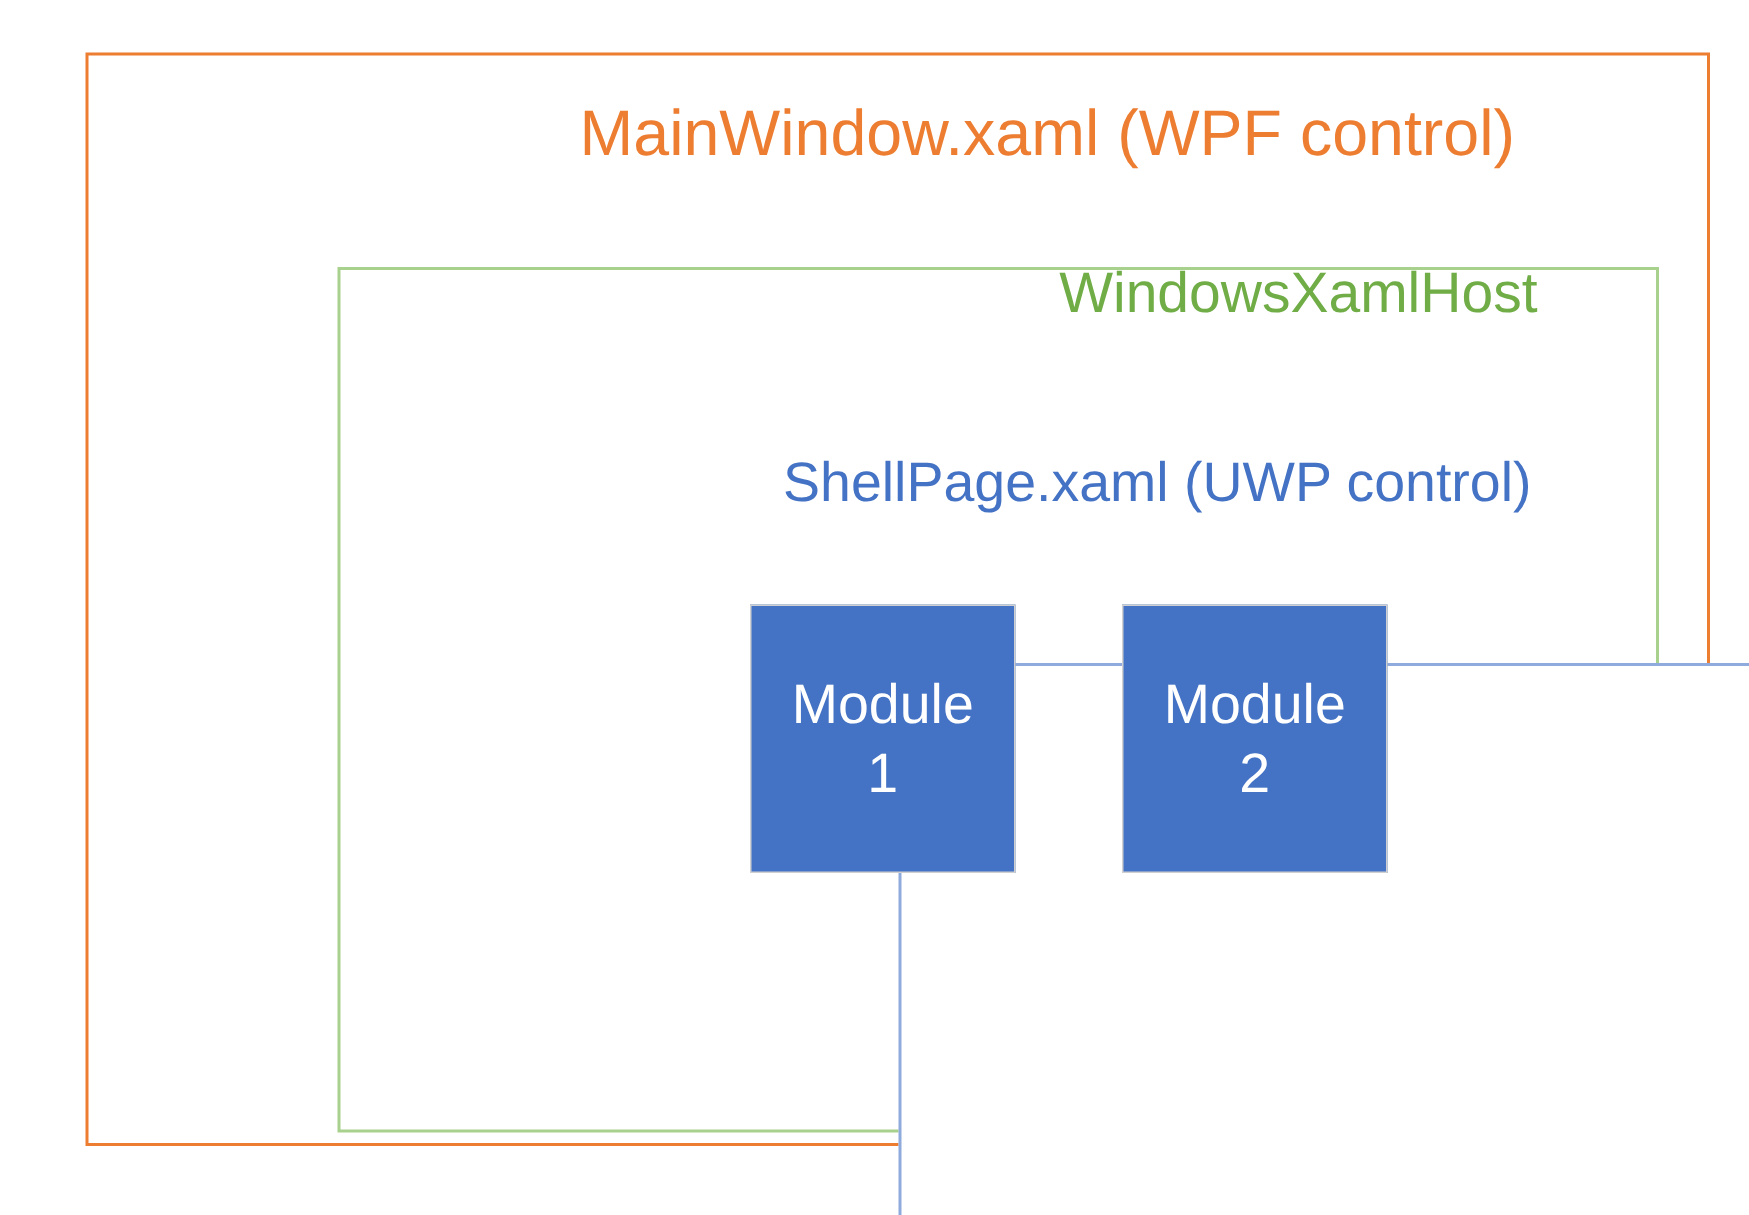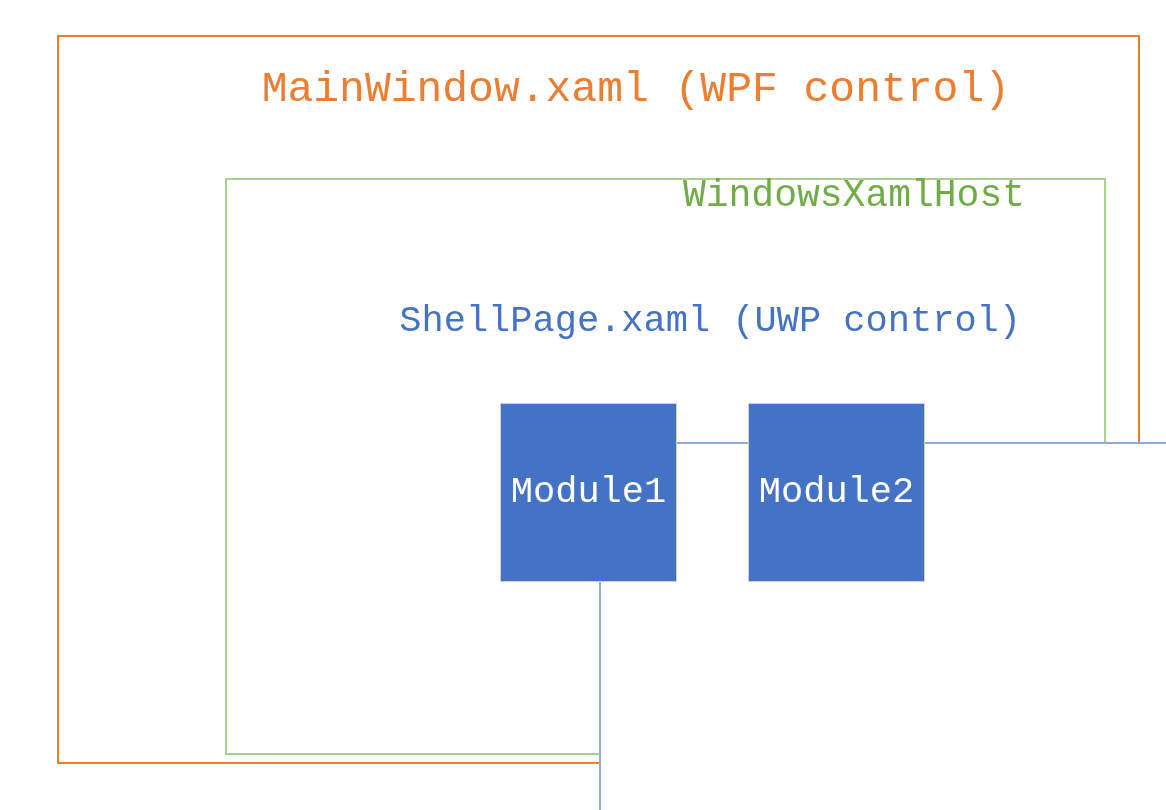--- a/index.html
+++ b/index.html
@@ -13,21 +13,20 @@
     font-family: "Liberation Sans", sans-serif;
     -webkit-font-smoothing: antialiased;
     overflow: hidden;
   }
 
   #canvas {
     position: relative;
     width: 1050px;
     height: 810px;
     background: #ffffff;
-    font-family: Liberation Mono, monospace;
   }
 
   
   .box-wpf {
     position: absolute;
     left: 57px;
     top: 35px;
     width: 1083px;
     height: 729px;
     border: 2px solid #ED7D31;
@@ -88,21 +87,21 @@
   
   .module {
     position: absolute;
     top: 403px;
     width: 177px;
     height: 179px;
     background: #4472C4;
     border: 1px solid #D0D0D0;
     box-sizing: border-box;
     display: flex;
-    flex-direction: row;
+    flex-direction: column;
     align-items: center;
     justify-content: center;
     color: #ffffff;
     font-size: 37px;
     line-height: 1.22;
   }
   .module-1 { left: 500px; }
   .module-2 { left: 748px; }
 
   .module-name,

